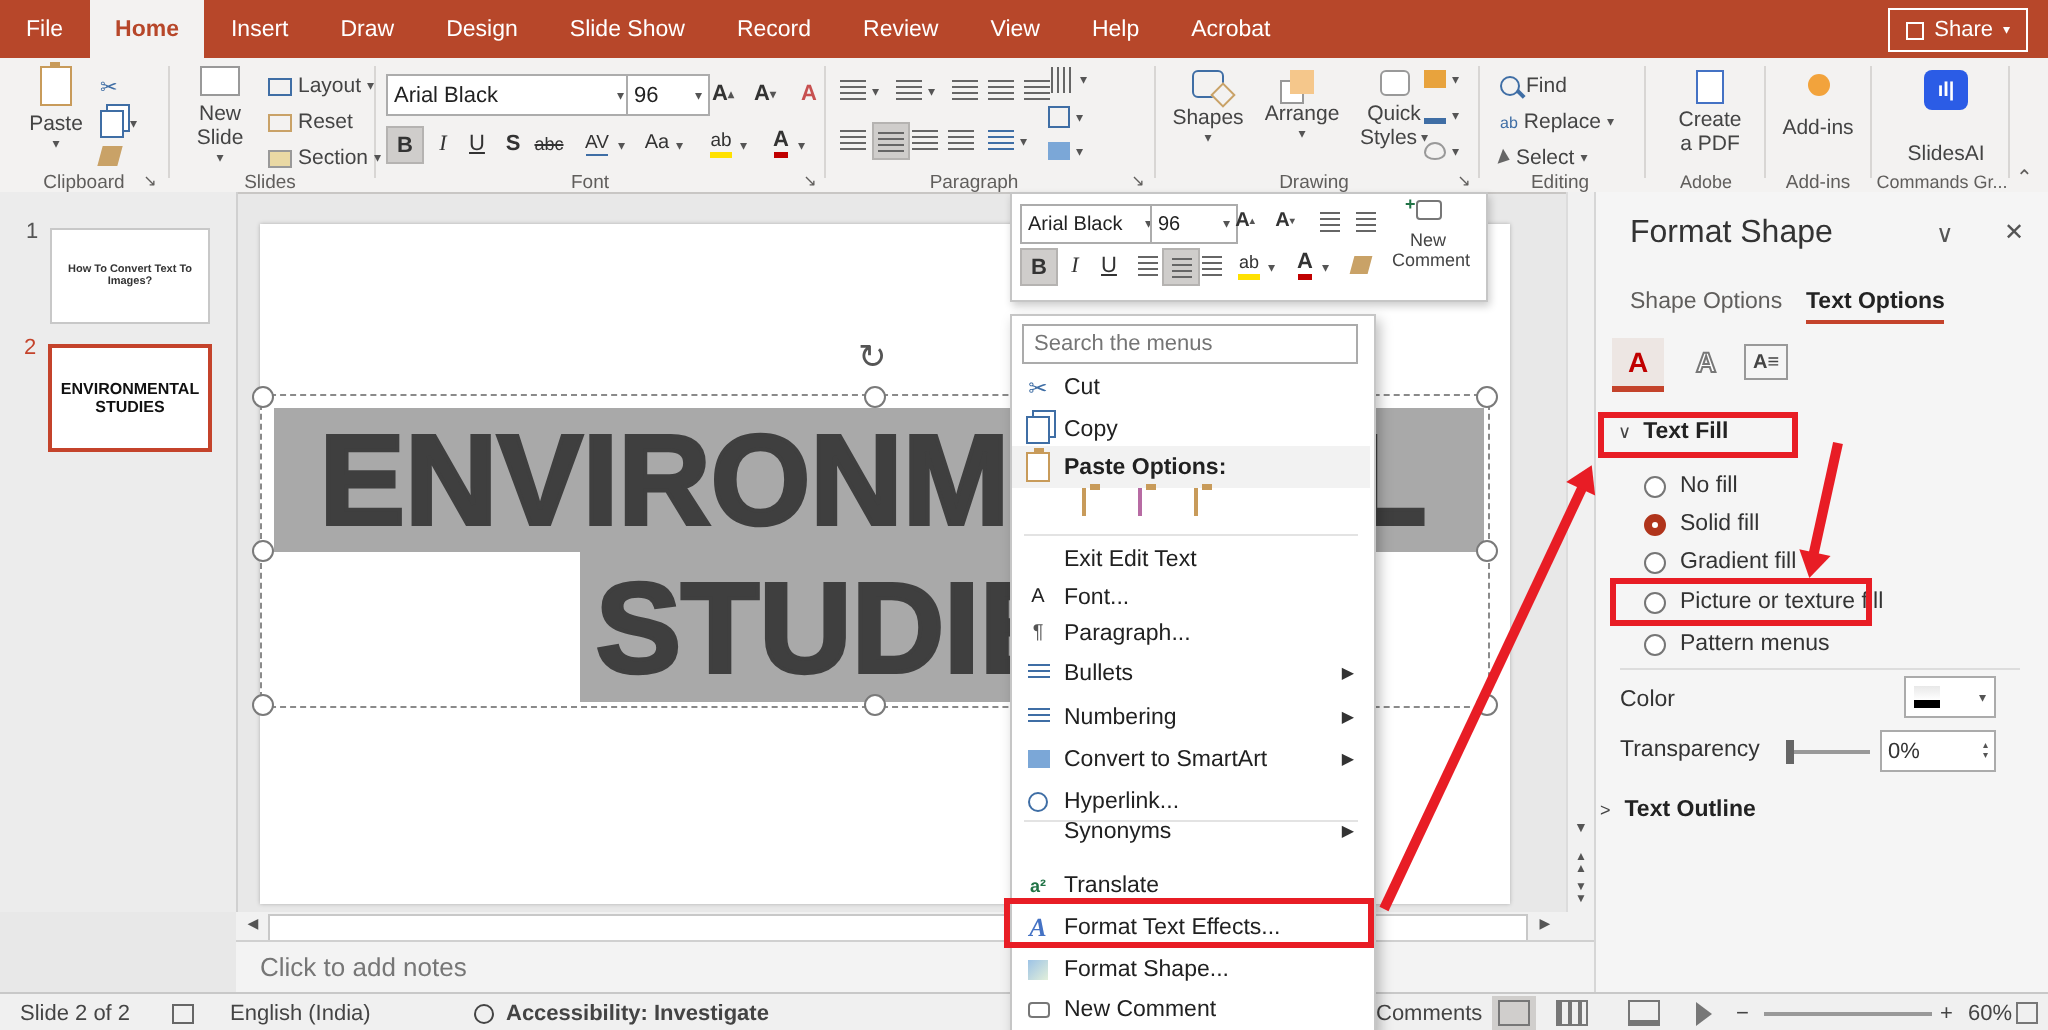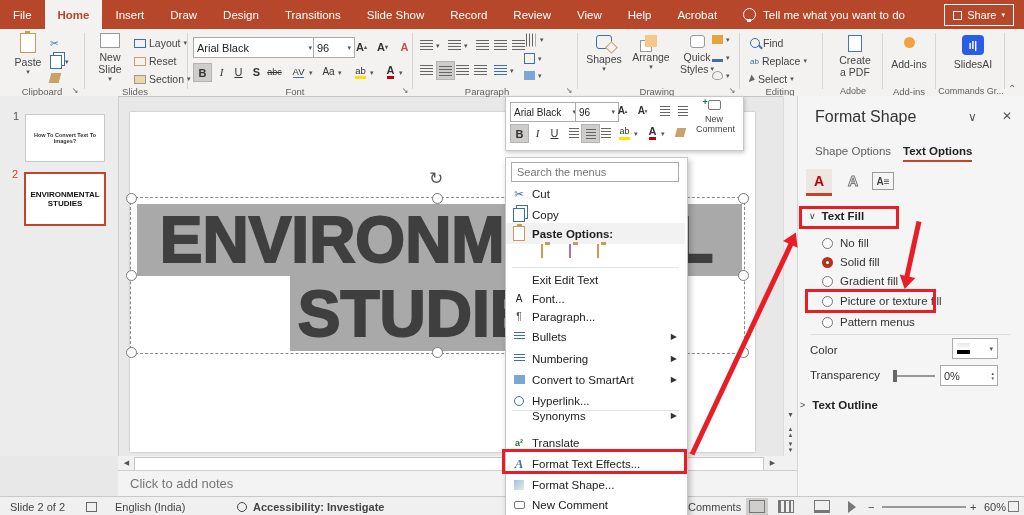--- a/index.html
+++ b/index.html
@@ -95,31 +95,26 @@
 </style>
 </head>
 <body>
 
 <div class="abs tabbar">
   <div class="tab">File</div>
   <div class="tab active">Home</div>
   <div class="tab">Insert</div>
   <div class="tab">Draw</div>
   <div class="tab">Design</div>
-  <div class="tab">Transitions</div>
   <div class="tab">Slide Show</div>
   <div class="tab">Record</div>
   <div class="tab">Review</div>
   <div class="tab">View</div>
   <div class="tab">Help</div>
   <div class="tab">Acrobat</div>
-  <div class="tab" style="gap:7px">
-    <span class="bulb"></span>
-    <span>Tell me what you want to do</span>
-  </div>
   <div class="sharebtn">
     <span class="sq" style="width:9px;height:9px;border:1px solid #fff"></span>
     <span>Share</span>
     <span class="dd" style="color:#fff">▾</span>
   </div>
 </div>
 
 <div class="abs ribbon">
   <div class="gsep" style="left:84px"></div>
   <div class="gsep" style="left:187px"></div>
@@ -318,21 +313,21 @@
   <div class="glabel" style="left:824px;width:58px;font-size:9px">Adobe Acrobat</div>
 
   <div class="rbtn-lg" style="left:888px;top:8px;width:42px">
     <span class="sq" style="width:11px;height:11px;border-radius:50%;background:#F2A33C"></span>
     <span style="margin-top:10px">Add-ins</span>
   </div>
   <div class="glabel" style="left:885px;width:48px">Add-ins</div>
 
   <div class="rbtn-lg" style="left:948px;top:6px;width:50px">
     <span class="ctr" style="width:22px;height:20px;background:#2B5CE6;border-radius:4px;color:#fff;font-size:10px;font-weight:bold">ıl|</span>
-    <span style="margin-top:3px">SlidesAI</span>
+    <span style="margin-top:16px">SlidesAI</span>
   </div>
   <div class="glabel" style="left:938px;width:66px;font-size:9px">Commands Gr...</div>
   <div class="abs" style="left:1008px;top:54px;color:#605E5C;font-size:10px">⌃</div>
 </div>
 
 <div class="abs thumbs"></div>
 <div class="abs thumbnum" style="left:13px;top:110px">1</div>
 <div class="abs thumb" style="left:25px;top:114px;width:78px;height:46px;font-size:5.5px;font-weight:bold">How To Convert Text To Images?</div>
 <div class="abs thumbnum" style="left:12px;top:168px;color:#C4432B">2</div>
 <div class="abs thumb sel" style="left:24px;top:172px;width:78px;height:50px;font-size:8px;font-weight:bold;color:#111">ENVIRONMENTAL STUDIES</div>

